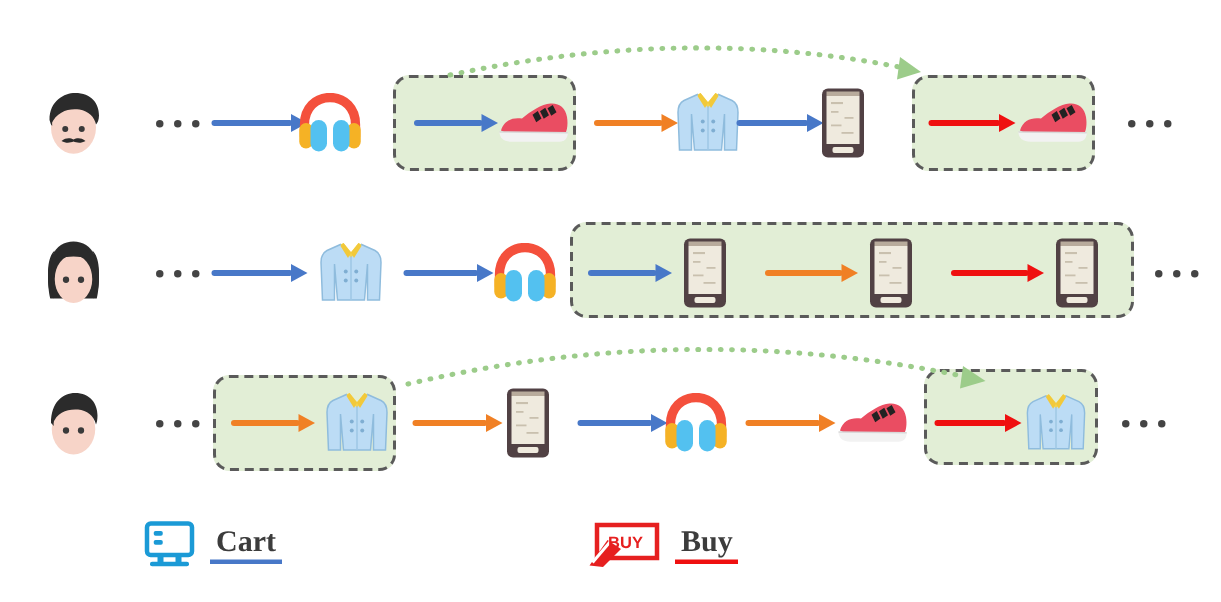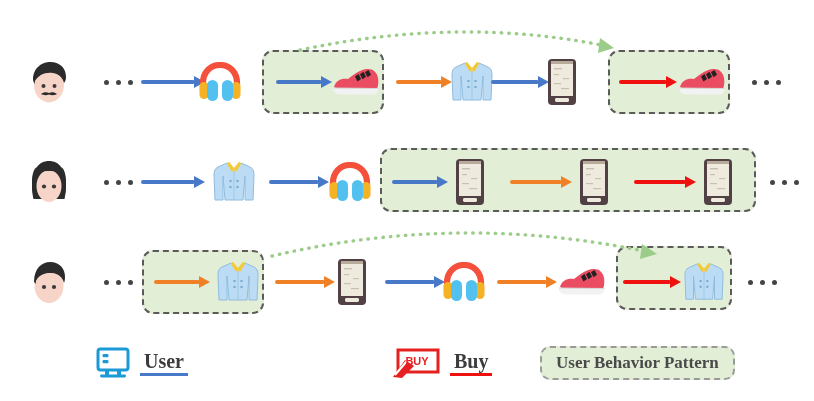--- a/index.html
+++ b/index.html
@@ -487,30 +487,29 @@
 
     <div class="legend-item" style="left:96px;">
       <svg width="34" height="32" viewBox="0 0 34 32">
         <rect x="2" y="2" width="30" height="21" rx="2.5" fill="none" stroke="#1b9ad6" stroke-width="3"></rect>
         <rect x="6.5" y="7" width="6" height="3.2" rx="1.2" fill="#1b9ad6"></rect>
         <rect x="6.5" y="13" width="6" height="3.2" rx="1.2" fill="#1b9ad6"></rect>
         <rect x="9" y="23" width="4" height="5" fill="#1b9ad6"></rect>
         <rect x="21" y="23" width="4" height="5" fill="#1b9ad6"></rect>
         <rect x="4" y="27.5" width="26" height="3" rx="1.4" fill="#1b9ad6"></rect>
       </svg>
-      <span class="legend-label lb-view">User</span>
+      <span class="legend-label lb-view">Cart</span>
     </div>
 
 
     <div class="legend-item" style="left:392px;">
       <svg width="48" height="34" viewBox="0 0 48 34">
         <rect x="6" y="4" width="40" height="22" fill="none" stroke="#e62020" stroke-width="3"></rect>
         <path d="M1 31 L13 14 L22 20 L10 32 Z" fill="#e62020"></path>
         <path d="M3 29 L20 9" stroke="#ffffff" stroke-width="2"></path>
         <text x="25" y="19" font-family="Liberation Sans, sans-serif" font-size="11" font-weight="bold" fill="#e62020" text-anchor="middle">BUY</text>
       </svg>
       <span class="legend-label lb-buy">Buy</span>
     </div>
 
-    <div class="legend-pattern" style="left:540px;">User Behavior Pattern</div>
   </div>
 
 </div>
 
 </body></html>

